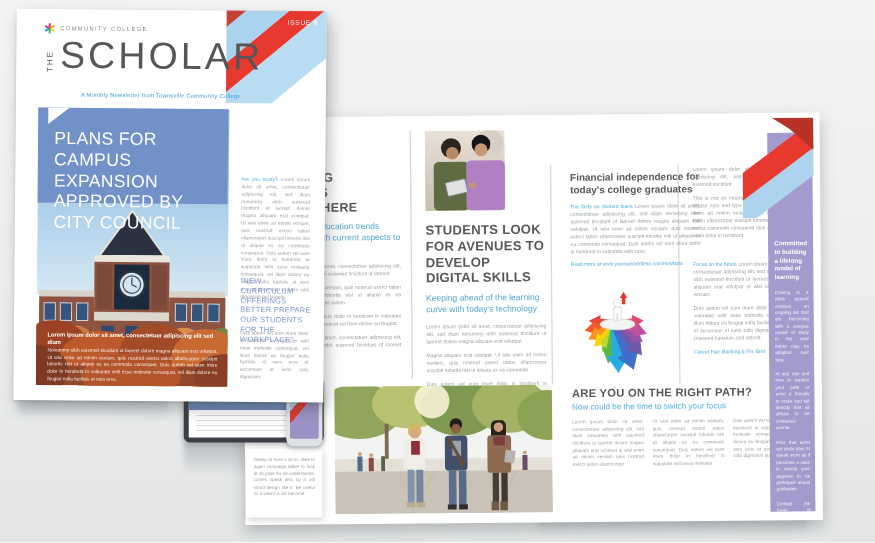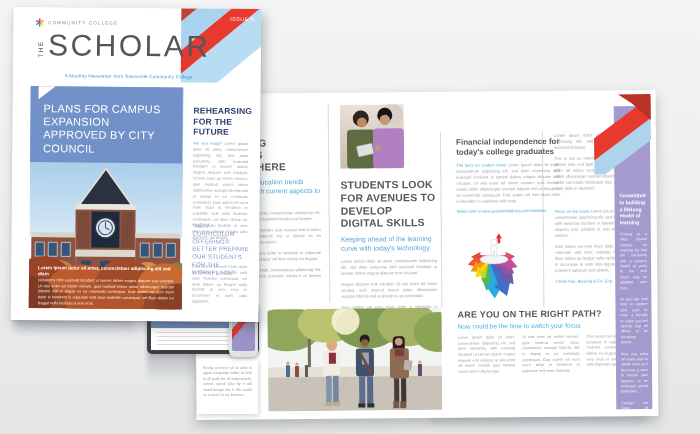--- a/index.html
+++ b/index.html
@@ -44,21 +44,21 @@
          box-shadow:3px 6px 12px rgba(55,60,66,.35),0 1px 2px rgba(0,0,0,.15);}
   .logo-row{left:22px;top:11px;display:flex;align-items:center;gap:4px;}
   .logo-text{font-size:4.6px;letter-spacing:1.1px;color:#85878a;}
   .issue{right:7px;top:7px;font-size:5.2px;letter-spacing:.6px;color:#fff;z-index:3;}
   .the-vert{left:24px;top:33px;writing-mode:vertical-rl;transform:rotate(180deg);
             font-size:6.5px;letter-spacing:1.5px;color:#58595b;}
   .title{left:35px;top:21px;font-size:30px;color:#55565a;letter-spacing:2.5px;}
   .tagline{left:52px;top:66px;font-size:4.6px;color:#2f9fd6;letter-spacing:.2px;}
   .bluebox{left:18px;top:79px;width:152px;height:76px;background:#7291c8;z-index:2;}
   .bluebox .h1{position:absolute;left:13px;top:16px;width:130px;color:#fff;
-               font-size:11px;line-height:1.2;letter-spacing:.3px;}
+               font-size:14px;line-height:1.2;letter-spacing:.3px;}
   .notch{left:26px;top:79px;width:0;height:0;z-index:3;
          border-top:13px solid #fff;border-right:17px solid transparent;}
   .photo-caption{left:27px;top:258px;width:136px;color:#fff;z-index:2;}
   .photo-caption .cl{font-size:4.6px;font-weight:bold;line-height:1.4;}
   .photo-caption .cb{font-size:3.8px;line-height:1.5;color:rgba(255,255,255,.92);text-align:justify;}
   .rehhead{left:181px;top:97px;width:58px;color:#2c3c6b;font-size:8.5px;line-height:1.25;
            letter-spacing:.2px;font-weight:bold;}
   .covbody1{left:181px;top:132px;width:55px;font-size:3.9px;}
   .quote{left:181px;top:214px;width:57px;color:#7b97cf;font-size:6px;line-height:1.3;letter-spacing:.2px;}
   .covbody2{left:181px;top:255px;width:55px;font-size:3.9px;}
@@ -368,19 +368,18 @@
     <div class="abs bluebox">
       <div class="h1">PLANS FOR CAMPUS EXPANSION APPROVED BY CITY COUNCIL</div>
     </div>
     <div class="abs notch"></div>
 
     <div class="abs photo-caption">
       <div class="cl">Lorem ipsum dolor sit amet, consectetuer adipiscing elit sed diam</div>
       <div class="cb">Nonummy nibh euismod tincidunt ut laoreet dolore magna aliquam erat volutpat. Ut wisi enim ad minim veniam, quis nostrud exerci tation ullamcorper suscipit lobortis nisl ut aliquip ex ea commodo consequat. Duis autem vel eum iriure dolor in hendrerit in vulputate velit esse molestie consequat, vel illum dolore eu feugiat nulla facilisis at vero eros.</div>
     </div>
 
-    <div class="abs rehhead">REHEARSING FOR THE FUTURE</div>
     <p class="abs greek covbody1" style="margin:0;"><span class="lead">Are you ready?</span> <span>Lorem ipsum dolor sit amet, consectetuer adipiscing elit, sed diam nonummy nibh euismod tincidunt ut laoreet dolore magna aliquam erat volutpat. Ut wisi enim ad minim veniam, quis nostrud exerci tation ullamcorper suscipit lobortis nisl ut aliquip ex ea commodo consequat. Duis autem vel eum iriure dolor in hendrerit in vulputate velit esse molestie consequat, vel illum dolore eu feugiat nulla facilisis at vero eros et accumsan et iusto odio dignissim qui blandit.</span></p>
     <div class="abs quote">“NEW CURRICULUM OFFERINGS BETTER PREPARE OUR STUDENTS FOR THE WORKPLACE”</div>
     <p class="abs greek covbody2" style="margin:0;">Duis autem vel eum iriure dolor in hendrerit in vulputate velit esse molestie consequat, vel illum dolore eu feugiat nulla facilisis at vero eros et accumsan et iusto odio dignissim.</p>
   </section>
 
 </div>
 
 </body></html>

